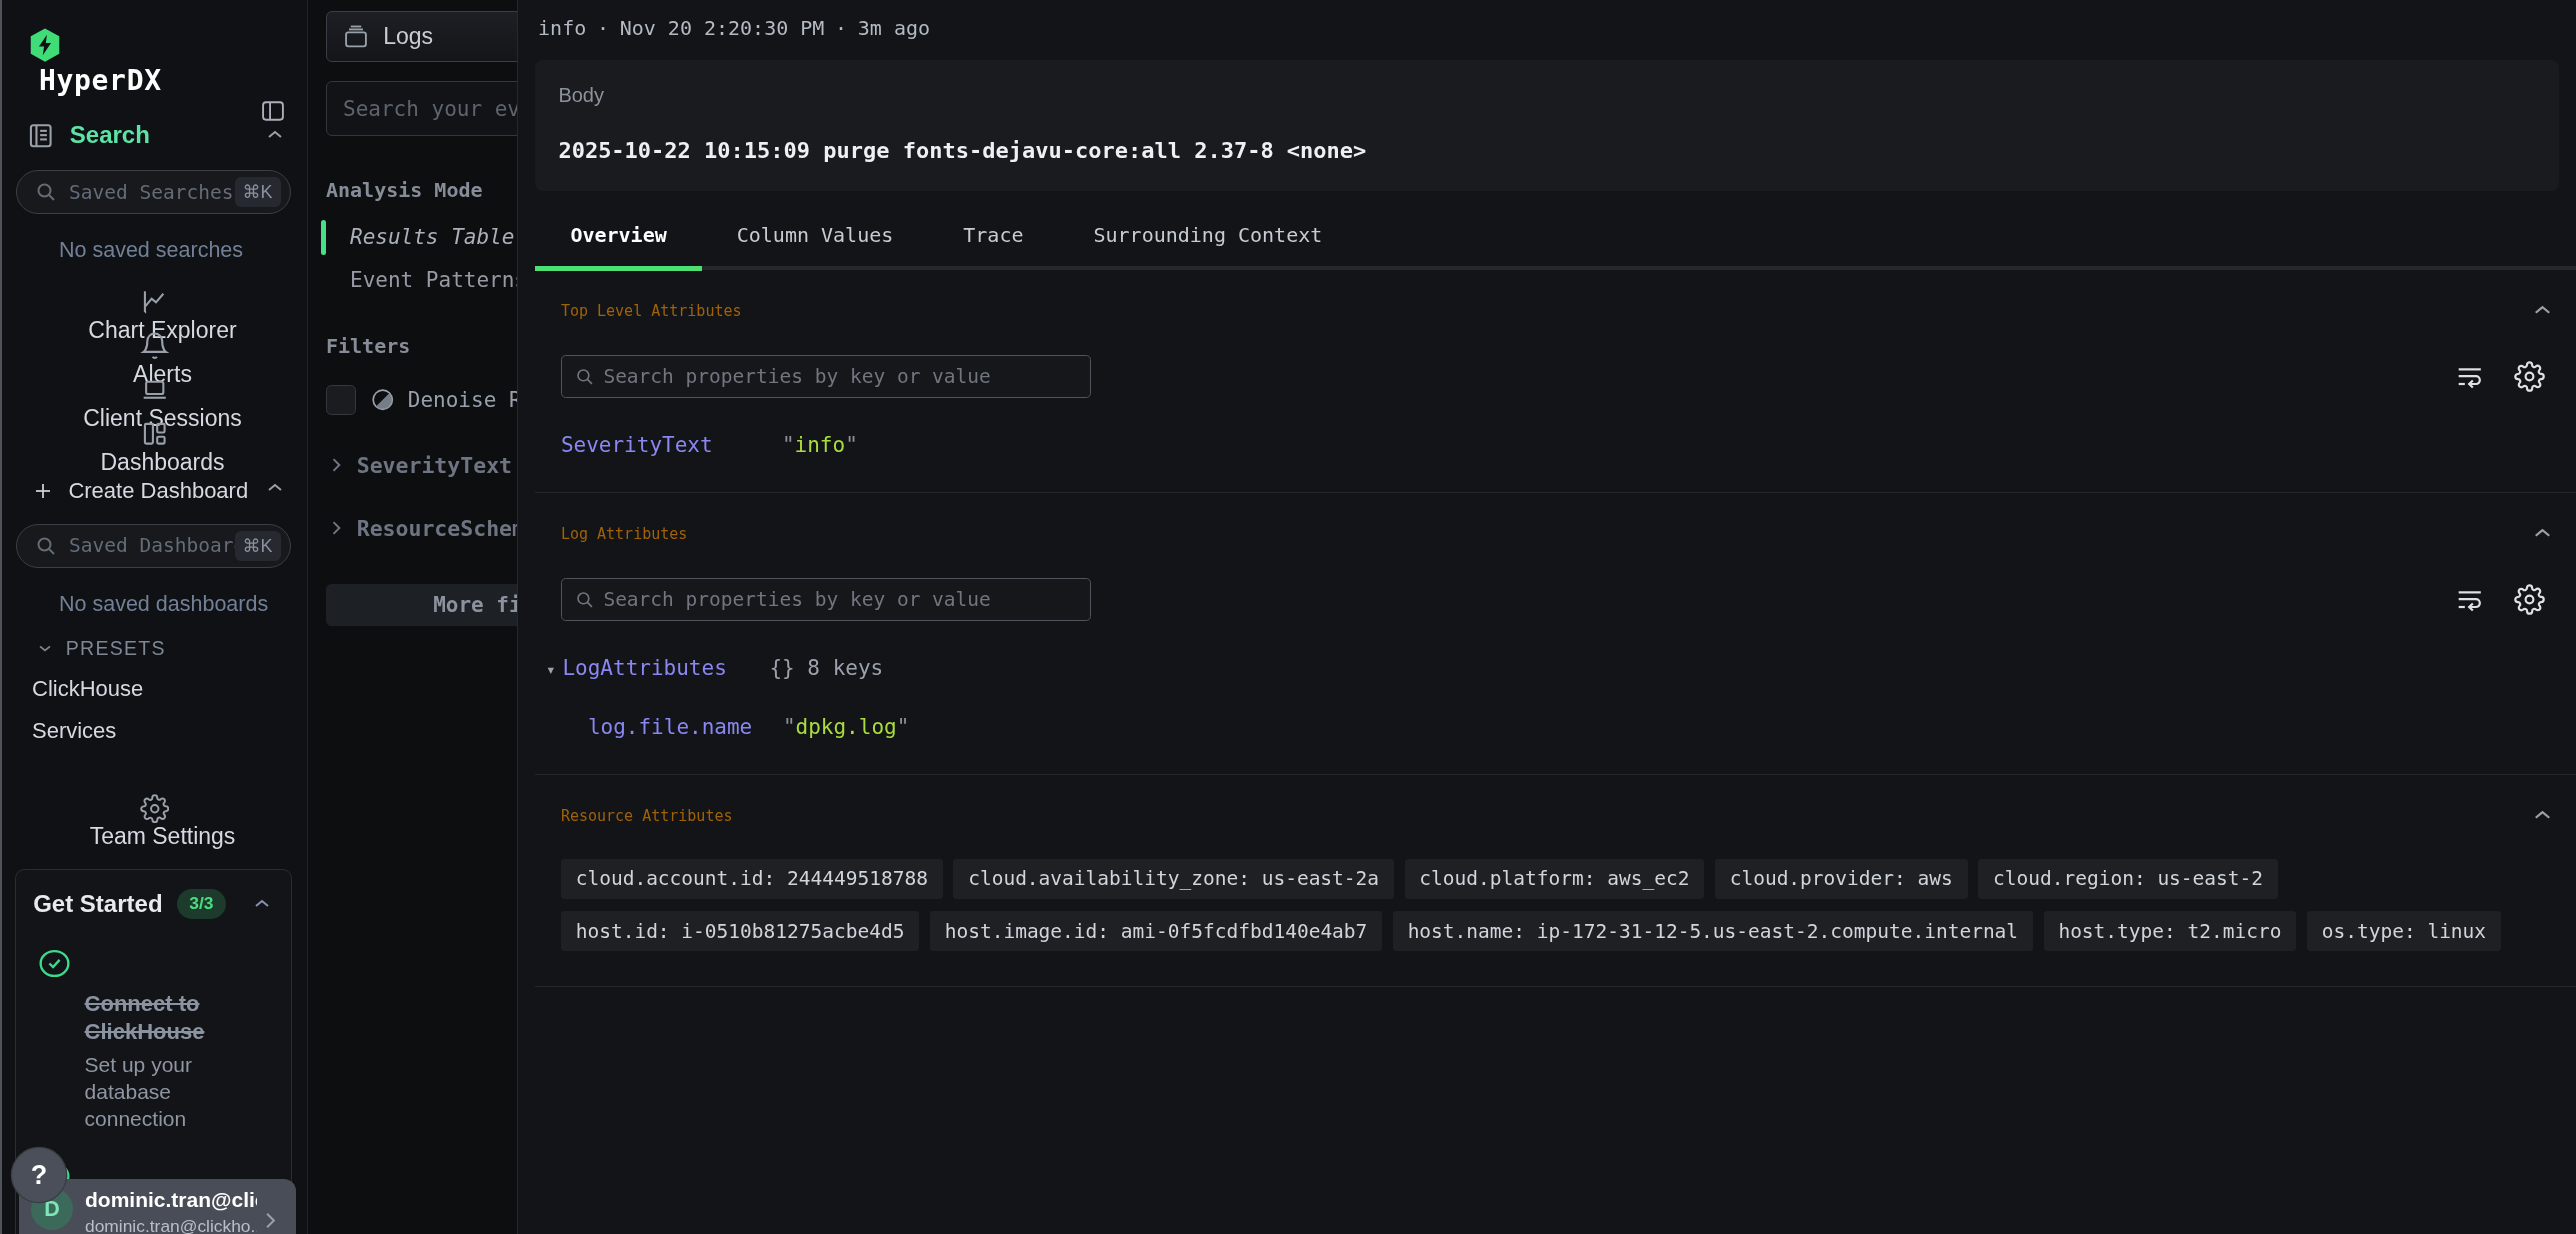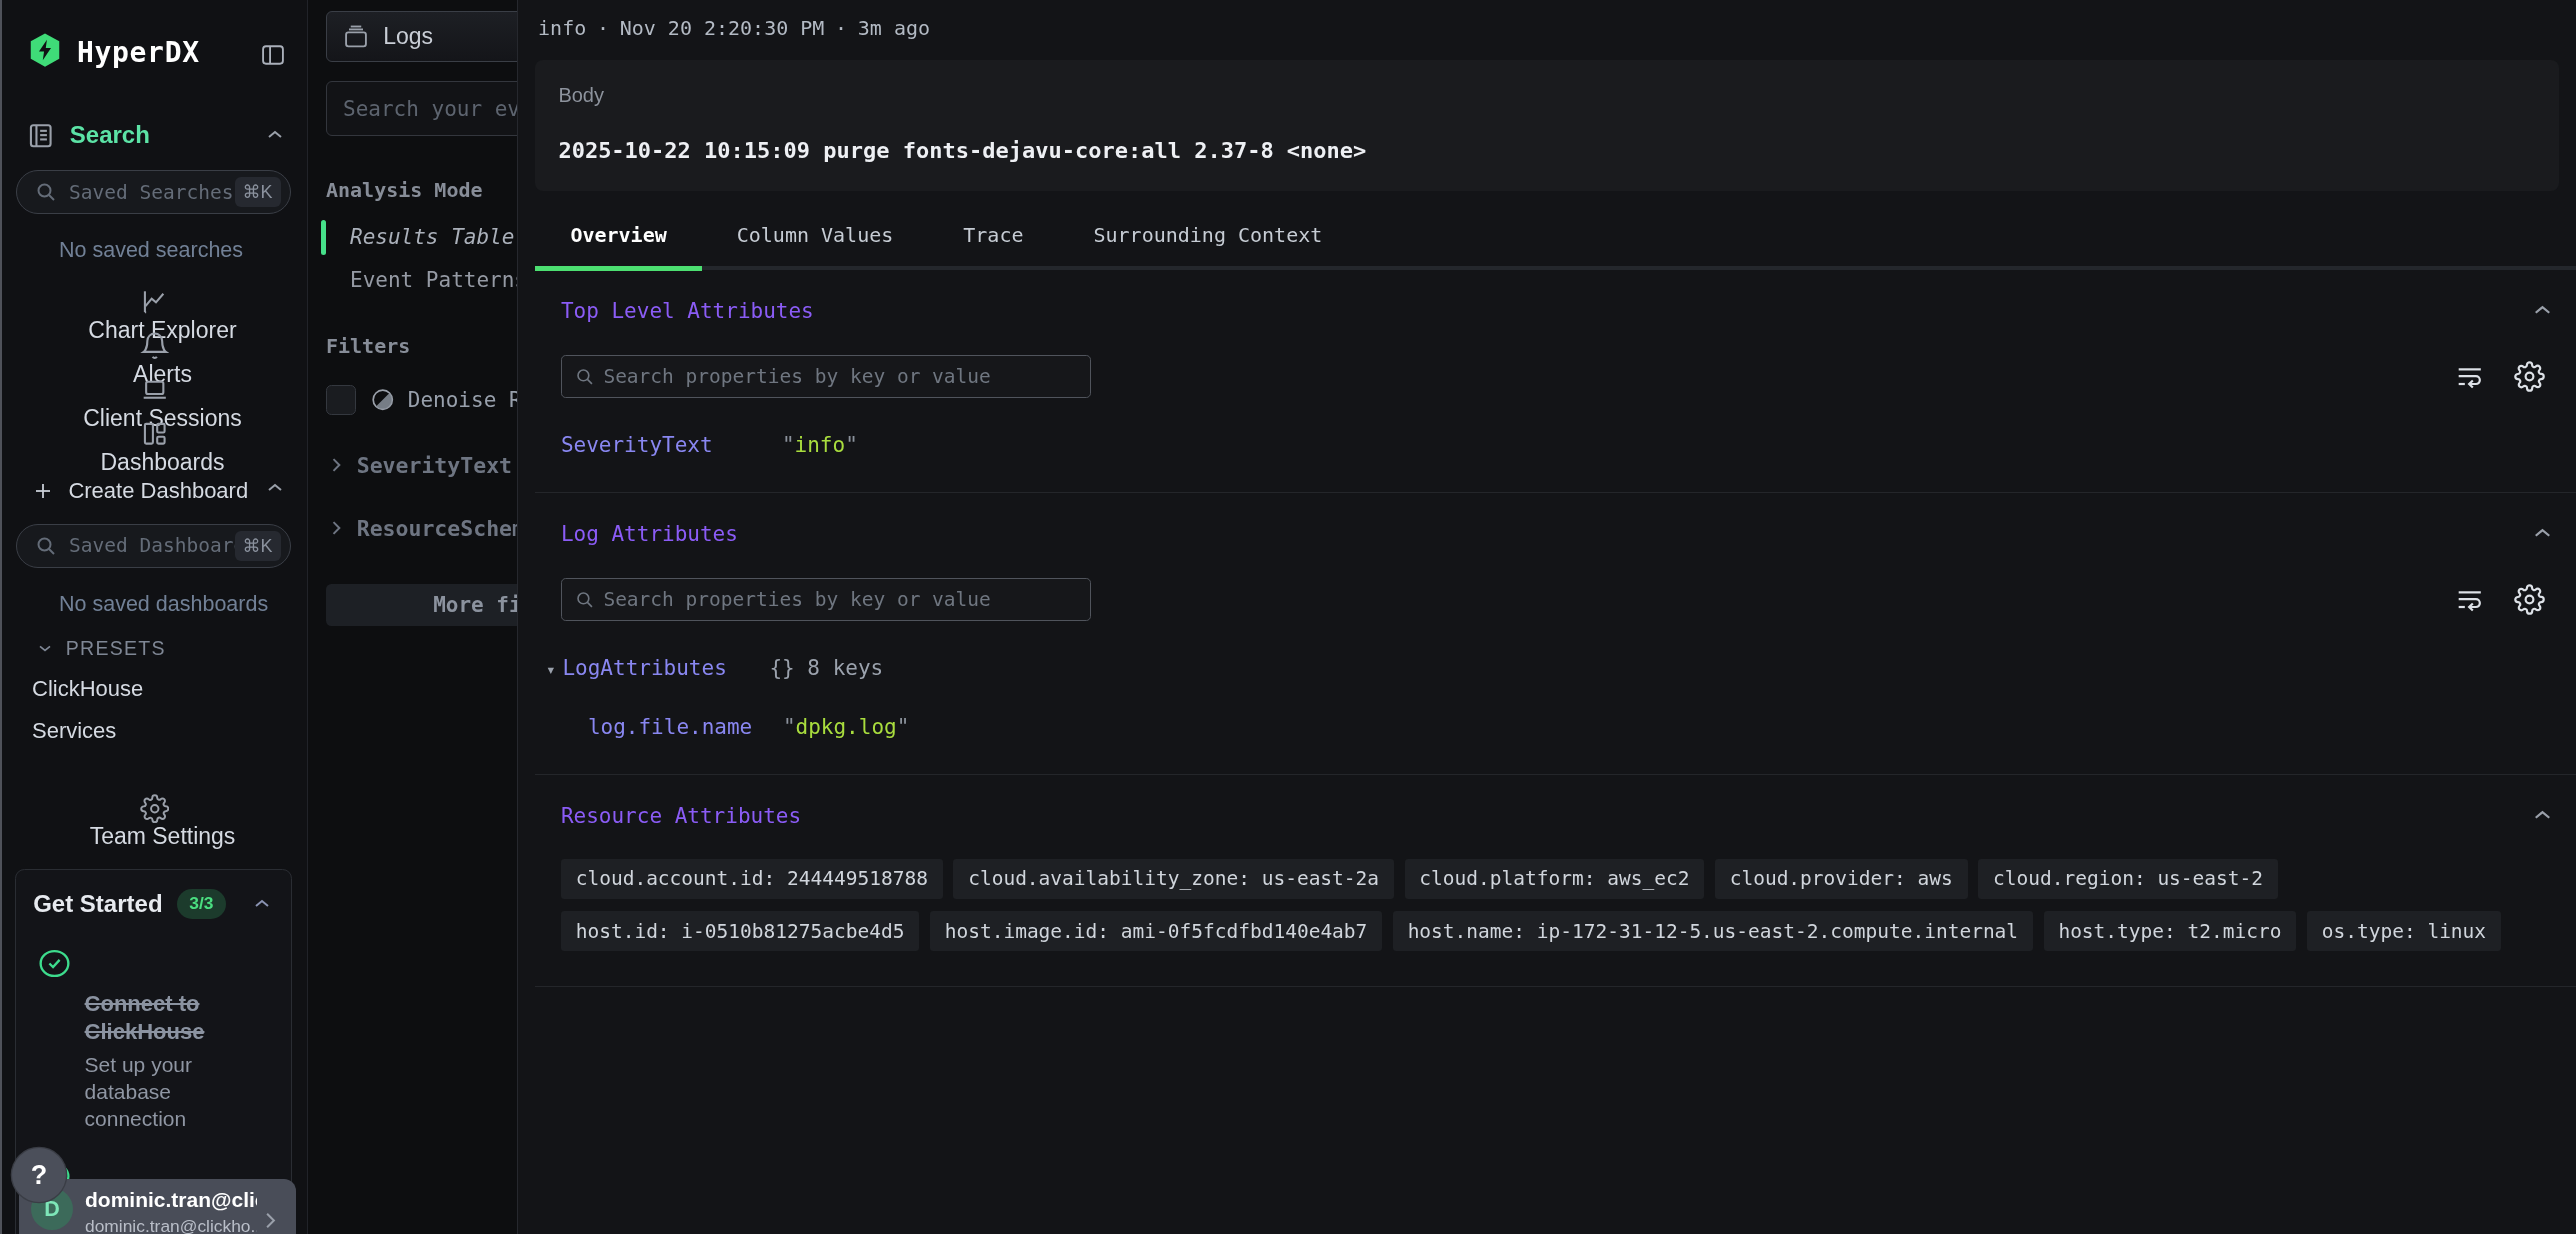--- a/index.html
+++ b/index.html
@@ -6,21 +6,21 @@
   html,body { width:2576px; height:1234px; overflow:hidden; background:#0c0d0f;
     font-family:"Liberation Sans", sans-serif; }
   svg { display:block; }
   .app { display:flex; width:2576px; height:1234px; position:relative; }
   .app::before { content:""; position:absolute; left:0; top:0; bottom:0; width:2px;
     background:#5a5e66; opacity:.85; z-index:50; }
 
   
   .sidebar { width:308px; min-width:308px; background:#101114; border-right:0.7px solid #212329;
     position:relative; overflow:hidden; padding:25.5px 0 0 0; color:#d5dae2; }
-  .sb-head { display:flex; align-items:flex-end; padding:0 20px 0 25.5px; height:43px; }
+  .sb-head { display:flex; align-items:flex-start; padding:0 20px 0 25.5px; height:43px;flex-direction:column; }
   .brand-name { font-family:"DejaVu Sans Mono", monospace; font-weight:bold; font-size:28px;
     color:#fff; margin-left:13.4px; letter-spacing:0.7px; }
   .sb-collapse { margin-left:auto; cursor:pointer; }
   .sb-search-head { display:flex; align-items:center; padding:0 20px 0 25.5px; margin-top:52px; }
   .sb-search-label { color:#5ce3a6; font-weight:bold; font-size:24px; margin-left:14.8px; }
   .sb-search-head .chev { margin-left:auto; }
   .pill { display:flex; align-items:center; margin:20px 16px 0 16px; height:44px;
     border:0.7px solid #3a3e46; border-radius:27px; background:#17191d; padding:0 9.4px 0 17.4px; }
   .pill input { flex:1; min-width:0; background:transparent; border:none; outline:none;
     font-family:"DejaVu Sans Mono", monospace; font-size:19.5px; color:#aab0bb; }
@@ -108,21 +108,21 @@
   .body-text { margin-top:31px; font-family:"DejaVu Sans Mono", monospace; font-weight:bold;
     font-size:22px; color:#eef0f4; }
   .tabs { display:flex; margin-top:32px; border-bottom:4.7px solid #24272c; padding-left:0; }
   .tab { font-family:"DejaVu Sans Mono", monospace; font-size:20px; color:#c6ccd4; padding:0 35px 19px 35px;
     position:relative; cursor:pointer; white-space:nowrap; }
   .tab.active { color:#fff; font-weight:bold; }
   .tab.active::after { content:""; position:absolute; left:0; right:0; bottom:-4.7px; height:4.7px;
     background:#4cdf71; }
   .section { border-bottom:0.7px solid #24262a; padding:27px 20px 35px 25.5px; }
   .sec-head { display:flex; align-items:center; }
-  .sec-title { font-family:"DejaVu Sans Mono", monospace; font-size:21px; color:#8b5cf6; }
+  .sec-title { font-family:"DejaVu Sans Mono", monospace; font-size:15px; color:#a16207; }
   .sec-head .chev { margin-left:auto; cursor:pointer; }
   .sec-search-row { display:flex; align-items:center; margin-top:31px; }
   .prop-search { width:530px; height:43px; border:0.7px solid #50545c; border-radius:4.7px;
     background:#16171a; display:flex; align-items:center; padding:0 12px; }
   .prop-search input { flex:1; background:transparent; border:none; outline:none;
     font-family:"DejaVu Sans Mono", monospace; font-size:19.5px; color:#aab0bb; margin-left:8px; }
   .prop-search input::placeholder { color:#6f7680; }
   .sec-tools { margin-left:auto; display:flex; align-items:center; gap:29.5px; padding-right:10.7px; }
   .kv { display:flex; margin-top:35px; font-family:"DejaVu Sans Mono", monospace; font-size:21px; }
   .kv .key { color:#8987f1; width:221px; min-width:221px; cursor:pointer; }

